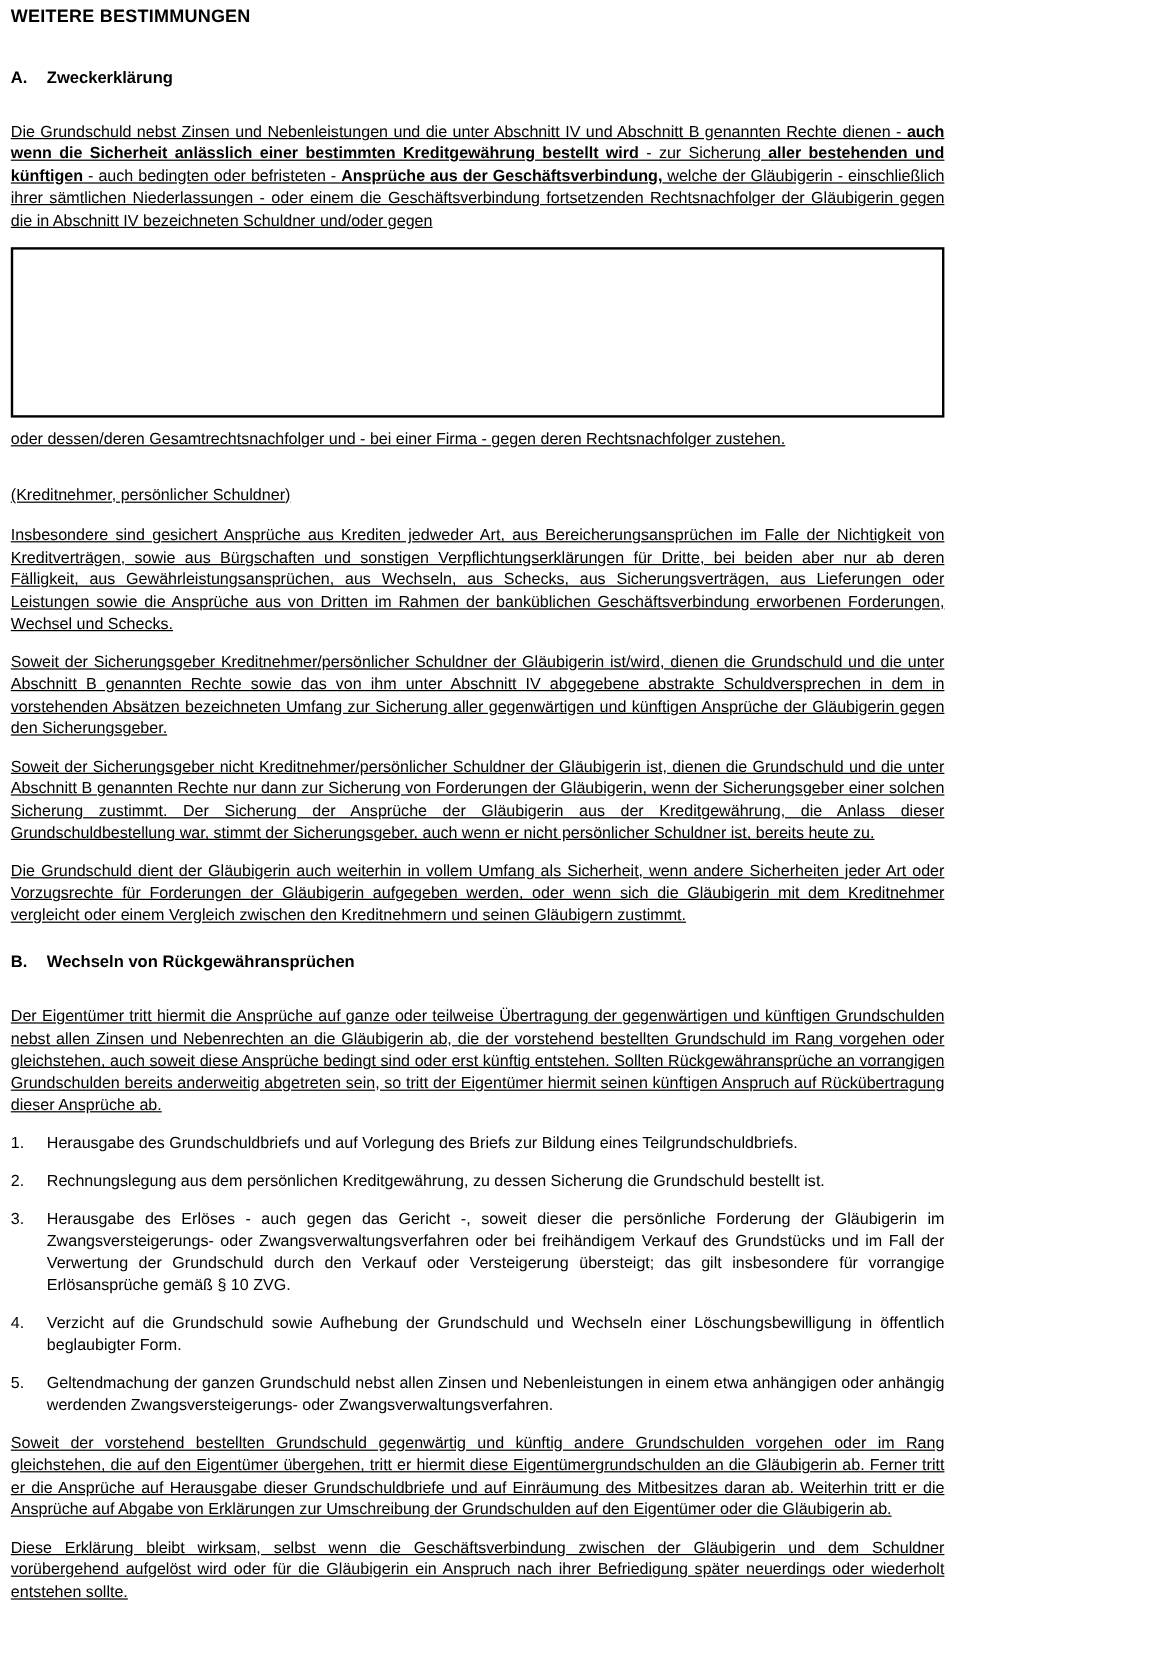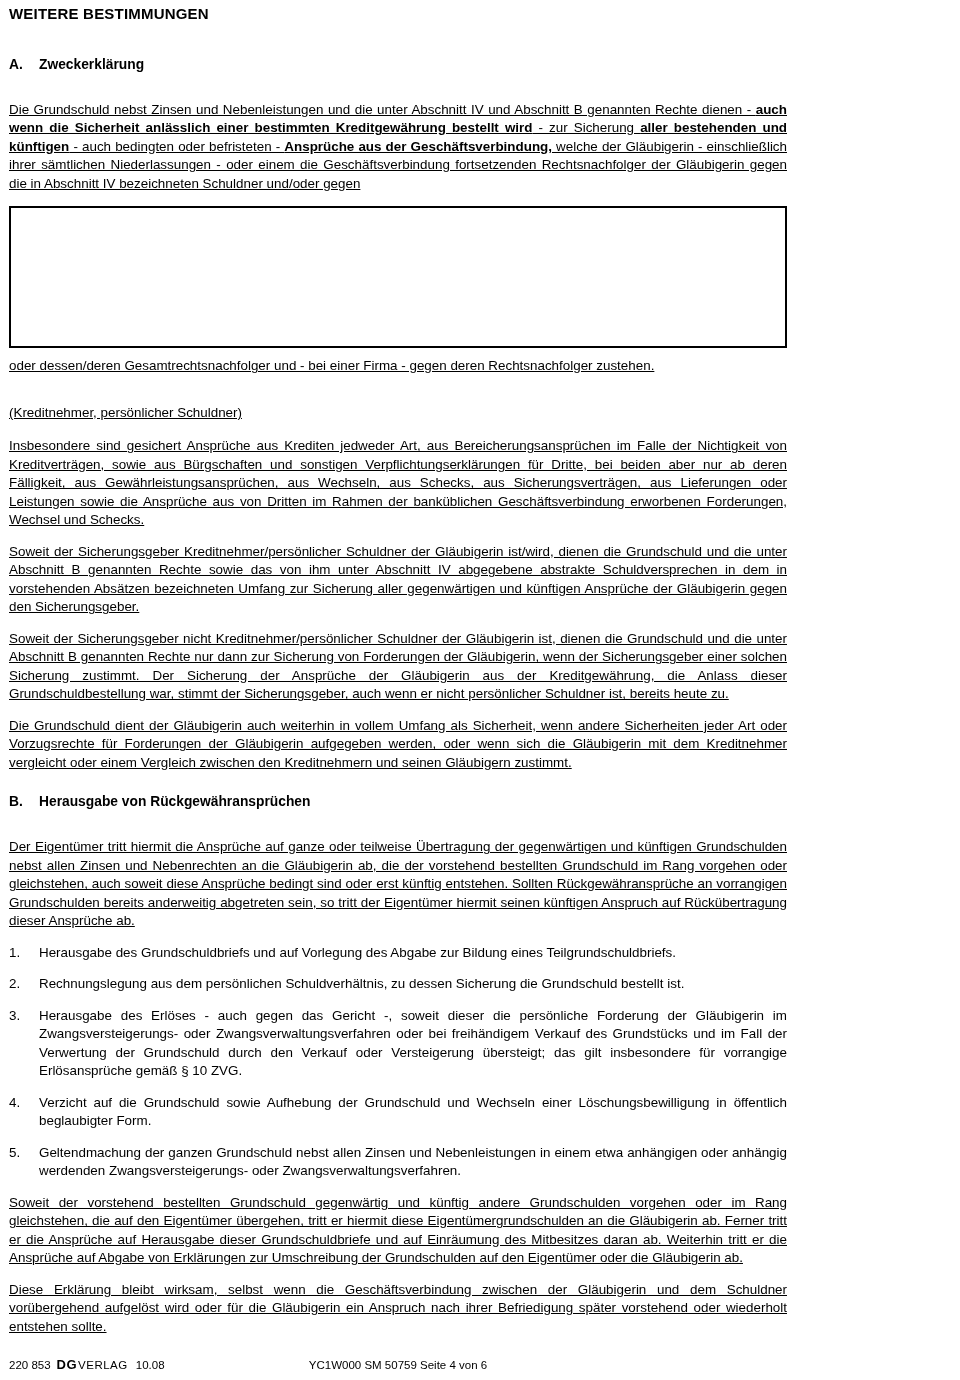--- a/index.html
+++ b/index.html
@@ -109,55 +109,49 @@
   <p class="para">Insbesondere sind gesichert Ansprüche aus Krediten jedweder Art, aus Bereicherungsansprüchen im Falle der Nichtigkeit von Kreditverträgen, sowie aus Bürgschaften und sonstigen Verpflichtungserklärungen für Dritte, bei beiden aber nur ab deren Fälligkeit, aus Gewährleistungsansprüchen, aus Wechseln, aus Schecks, aus Sicherungsverträgen, aus Lieferungen oder Leistungen sowie die Ansprüche aus von Dritten im Rahmen der banküblichen Geschäftsverbindung erworbenen Forderungen, Wechsel und Schecks.</p>
 
   <p class="para">Soweit der Sicherungsgeber Kreditnehmer/persönlicher Schuldner der Gläubigerin ist/wird, dienen die Grundschuld und die unter Abschnitt B genannten Rechte sowie das von ihm unter Abschnitt IV abgegebene abstrakte Schuldversprechen in dem in vorstehenden Absätzen bezeichneten Umfang zur Sicherung aller gegenwärtigen und künftigen Ansprüche der Gläubigerin gegen den Sicherungsgeber.</p>
 
   <p class="para">Soweit der Sicherungsgeber nicht Kreditnehmer/persönlicher Schuldner der Gläubigerin ist, dienen die Grundschuld und die unter Abschnitt B genannten Rechte nur dann zur Sicherung von Forderungen der Gläubigerin, wenn der Sicherungsgeber einer solchen Sicherung zustimmt. Der Sicherung der Ansprüche der Gläubigerin aus der Kreditgewährung, die Anlass dieser Grundschuldbestellung war, stimmt der Sicherungsgeber, auch wenn er nicht persönlicher Schuldner ist, bereits heute zu.</p>
 
   <p class="para">Die Grundschuld dient der Gläubigerin auch weiterhin in vollem Umfang als Sicherheit, wenn andere Sicherheiten jeder Art oder Vorzugsrechte für Forderungen der Gläubigerin aufgegeben werden, oder wenn sich die Gläubigerin mit dem Kreditnehmer vergleicht oder einem Vergleich zwischen den Kreditnehmern und seinen Gläubigern zustimmt.</p>
 
   <div class="section-heading section-b-gap">
     <span class="sec-letter">B.</span>
-    <span>Herausgabe von Rückgewähransprüchen</span>
+    <span>Wechseln von Rückgewähransprüchen</span>
   </div>
 
   <p class="para">Der Eigentümer tritt hiermit die Ansprüche auf ganze oder teilweise Übertragung der gegenwärtigen und künftigen Grundschulden nebst allen Zinsen und Nebenrechten an die Gläubigerin ab, die der vorstehend bestellten Grundschuld im Rang vorgehen oder gleichstehen, auch soweit diese Ansprüche bedingt sind oder erst künftig entstehen. Sollten Rückgewähransprüche an vorrangigen Grundschulden bereits anderweitig abgetreten sein, so tritt der Eigentümer hiermit seinen künftigen Anspruch auf Rückübertragung dieser Ansprüche ab.</p>
 
 
   <div class="list-item">
     <span class="num">1.</span>
-    <span>Herausgabe des Grundschuldbriefs und auf Vorlegung des Abgabe zur Bildung eines Teilgrundschuldbriefs.</span>
+    <span>Herausgabe des Grundschuldbriefs und auf Vorlegung des Briefs zur Bildung eines Teilgrundschuldbriefs.</span>
   </div>
 
   <div class="list-item">
     <span class="num">2.</span>
-    <span>Rechnungslegung aus dem persönlichen Schuldverhältnis, zu dessen Sicherung die Grundschuld bestellt ist.</span>
+    <span>Rechnungslegung aus dem persönlichen Kreditgewährung, zu dessen Sicherung die Grundschuld bestellt ist.</span>
   </div>
 
   <div class="list-item">
     <span class="num">3.</span>
     <span>Herausgabe des Erlöses - auch gegen das Gericht -, soweit dieser die persönliche Forderung der Gläubigerin im Zwangsversteigerungs- oder Zwangsverwaltungsverfahren oder bei freihändigem Verkauf des Grundstücks und im Fall der Verwertung der Grundschuld durch den Verkauf oder Versteigerung übersteigt; das gilt insbesondere für vorrangige Erlösansprüche gemäß § 10 ZVG.</span>
   </div>
 
   <div class="list-item">
     <span class="num">4.</span>
     <span>Verzicht auf die Grundschuld sowie Aufhebung der Grundschuld und Wechseln einer Löschungsbewilligung in öffentlich beglaubigter Form.</span>
   </div>
 
   <div class="list-item">
     <span class="num">5.</span>
     <span>Geltendmachung der ganzen Grundschuld nebst allen Zinsen und Nebenleistungen in einem etwa anhängigen oder anhängig werdenden Zwangsversteigerungs- oder Zwangsverwaltungsverfahren.</span>
   </div>
 
   <p class="para">Soweit der vorstehend bestellten Grundschuld gegenwärtig und künftig andere Grundschulden vorgehen oder im Rang gleichstehen, die auf den Eigentümer übergehen, tritt er hiermit diese Eigentümergrundschulden an die Gläubigerin ab. Ferner tritt er die Ansprüche auf Herausgabe dieser Grundschuldbriefe und auf Einräumung des Mitbesitzes daran ab. Weiterhin tritt er die Ansprüche auf Abgabe von Erklärungen zur Umschreibung der Grundschulden auf den Eigentümer oder die Gläubigerin ab.</p>
 
-  <p class="para">Diese Erklärung bleibt wirksam, selbst wenn die Geschäftsverbindung zwischen der Gläubigerin und dem Schuldner vorübergehend aufgelöst wird oder für die Gläubigerin ein Anspruch nach ihrer Befriedigung später vorstehend oder wiederholt entstehen sollte.</p>
+  <p class="para">Diese Erklärung bleibt wirksam, selbst wenn die Geschäftsverbindung zwischen der Gläubigerin und dem Schuldner vorübergehend aufgelöst wird oder für die Gläubigerin ein Anspruch nach ihrer Befriedigung später neuerdings oder wiederholt entstehen sollte.</p>
 
-  <div class="footer">
-    <div class="footer-left">
-      <span>220 853</span><span class="dg">DG</span><span class="verlag">VERLAG</span><span class="version">10.08</span>
-    </div>
-    <div class="footer-center">YC1W000 SM 50759 Seite 4 von 6</div>
-  </div>
 
 </div>
 
 </body></html>

